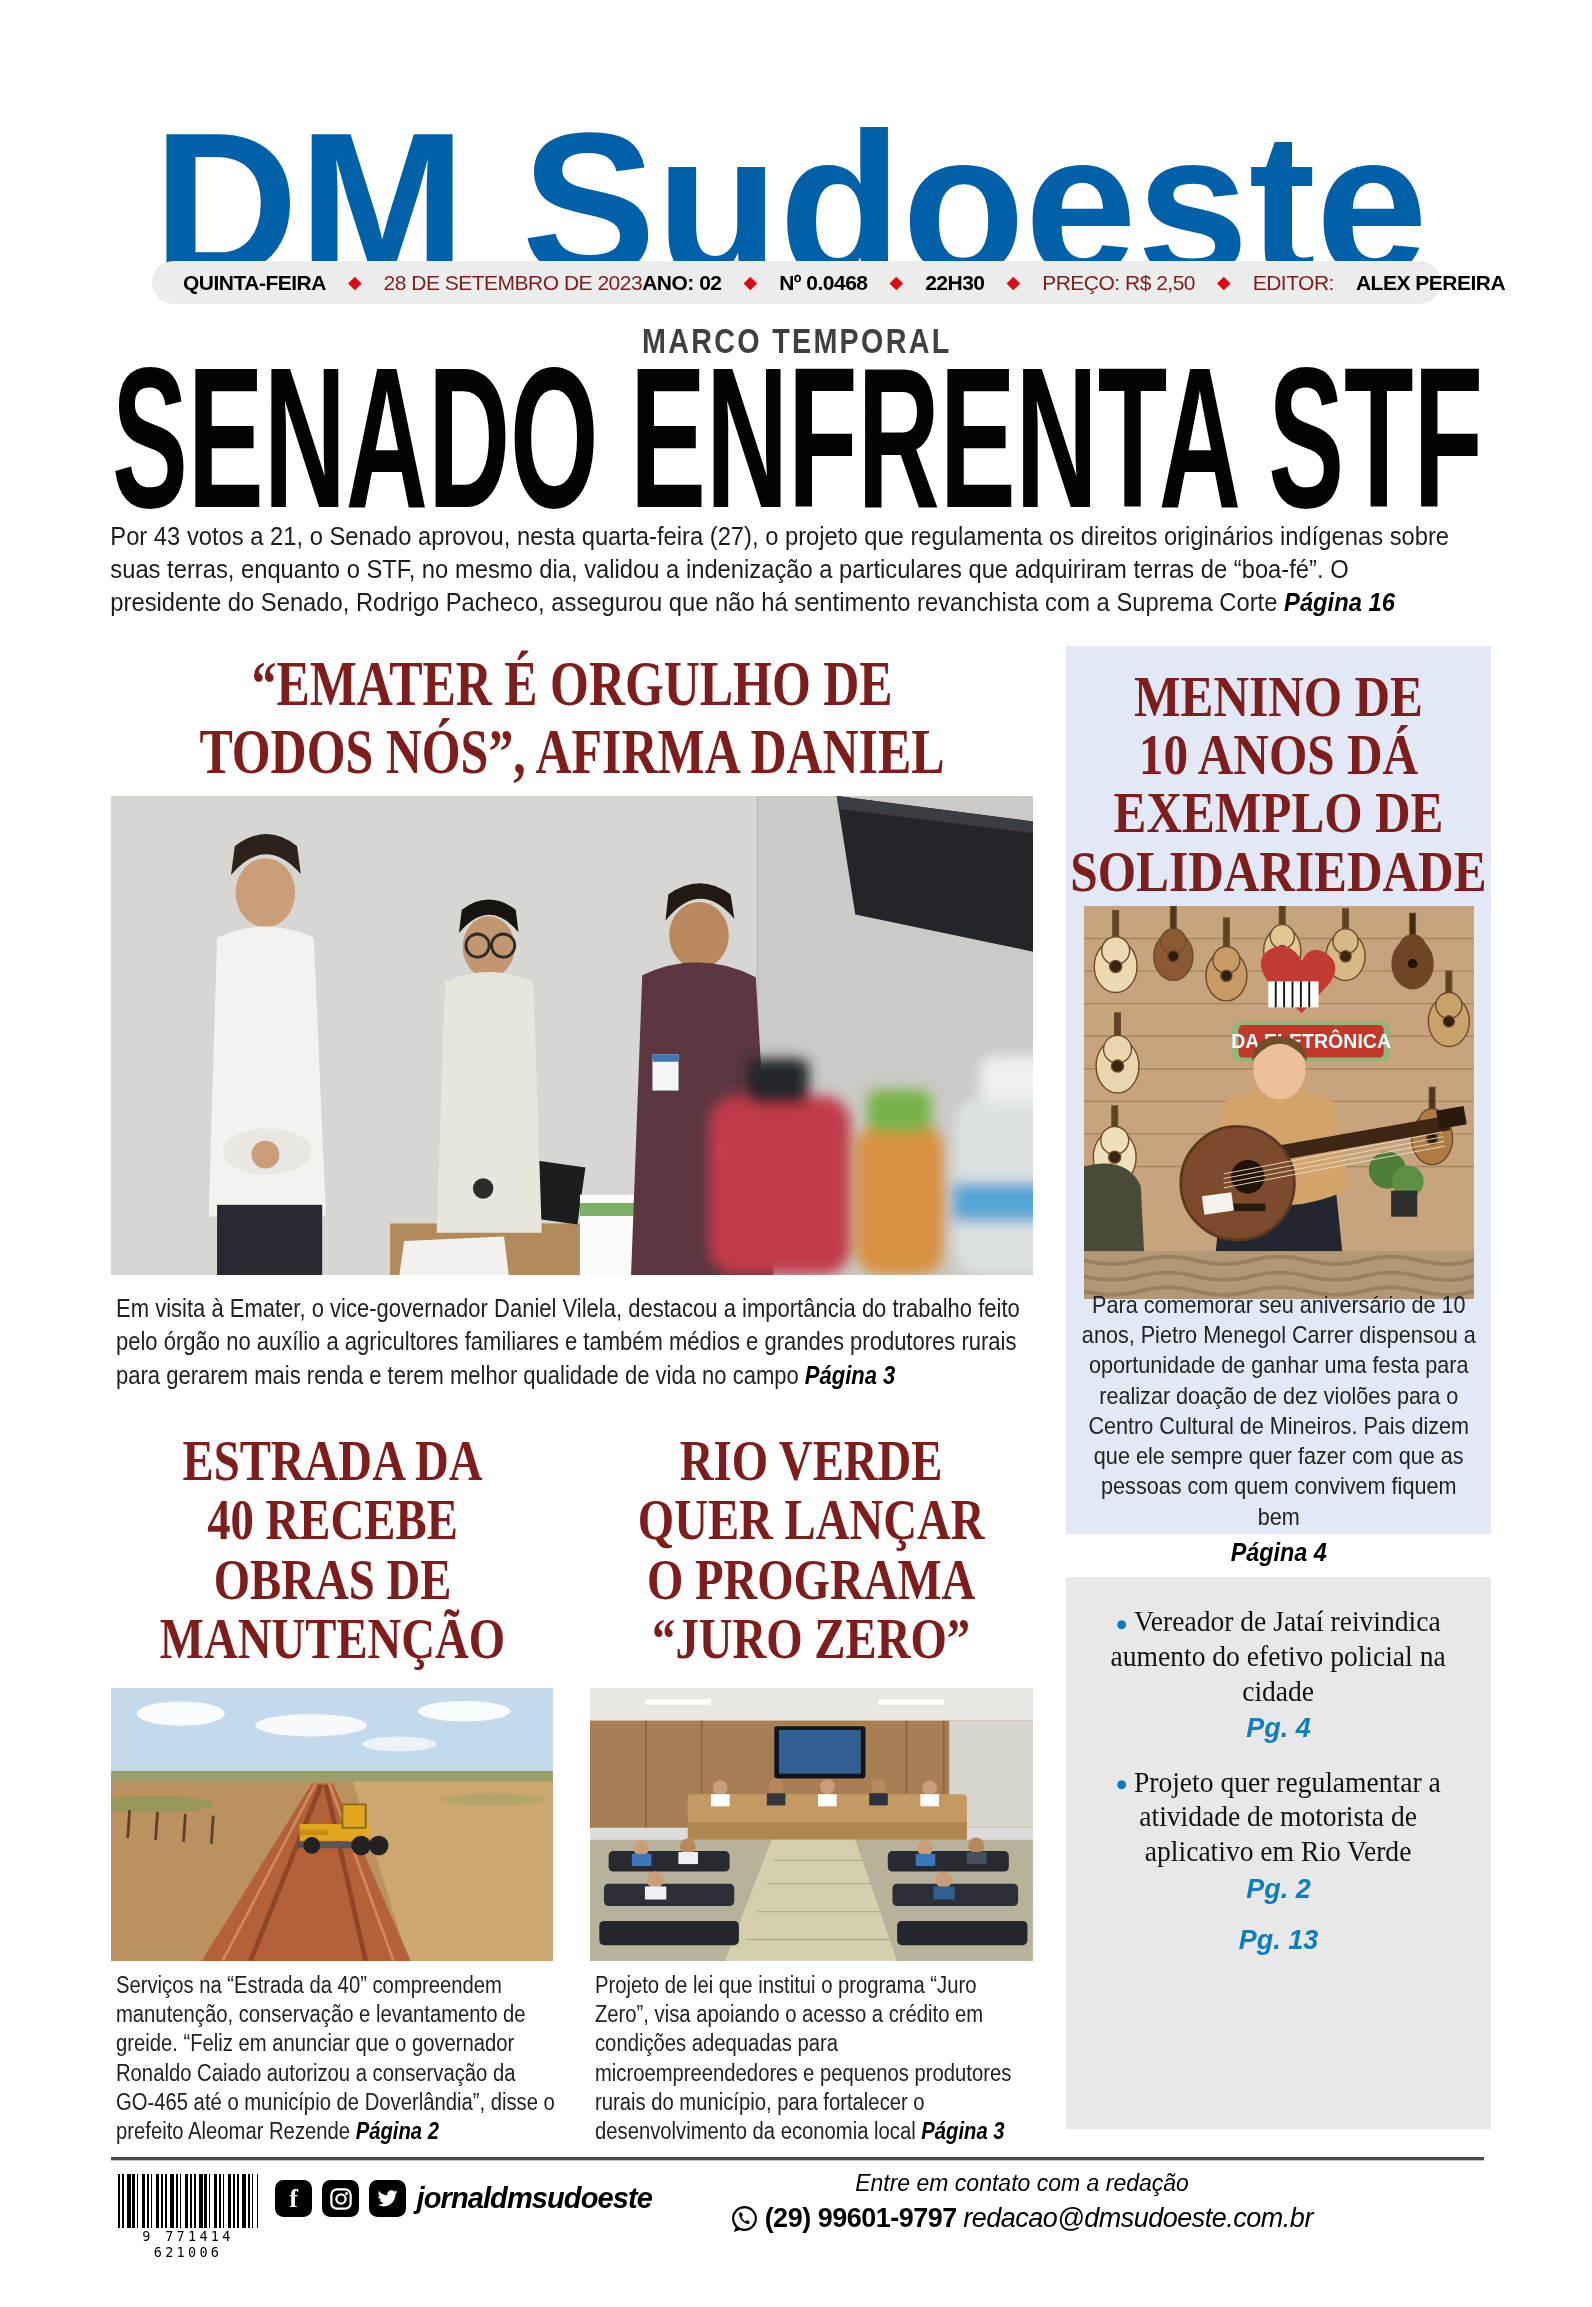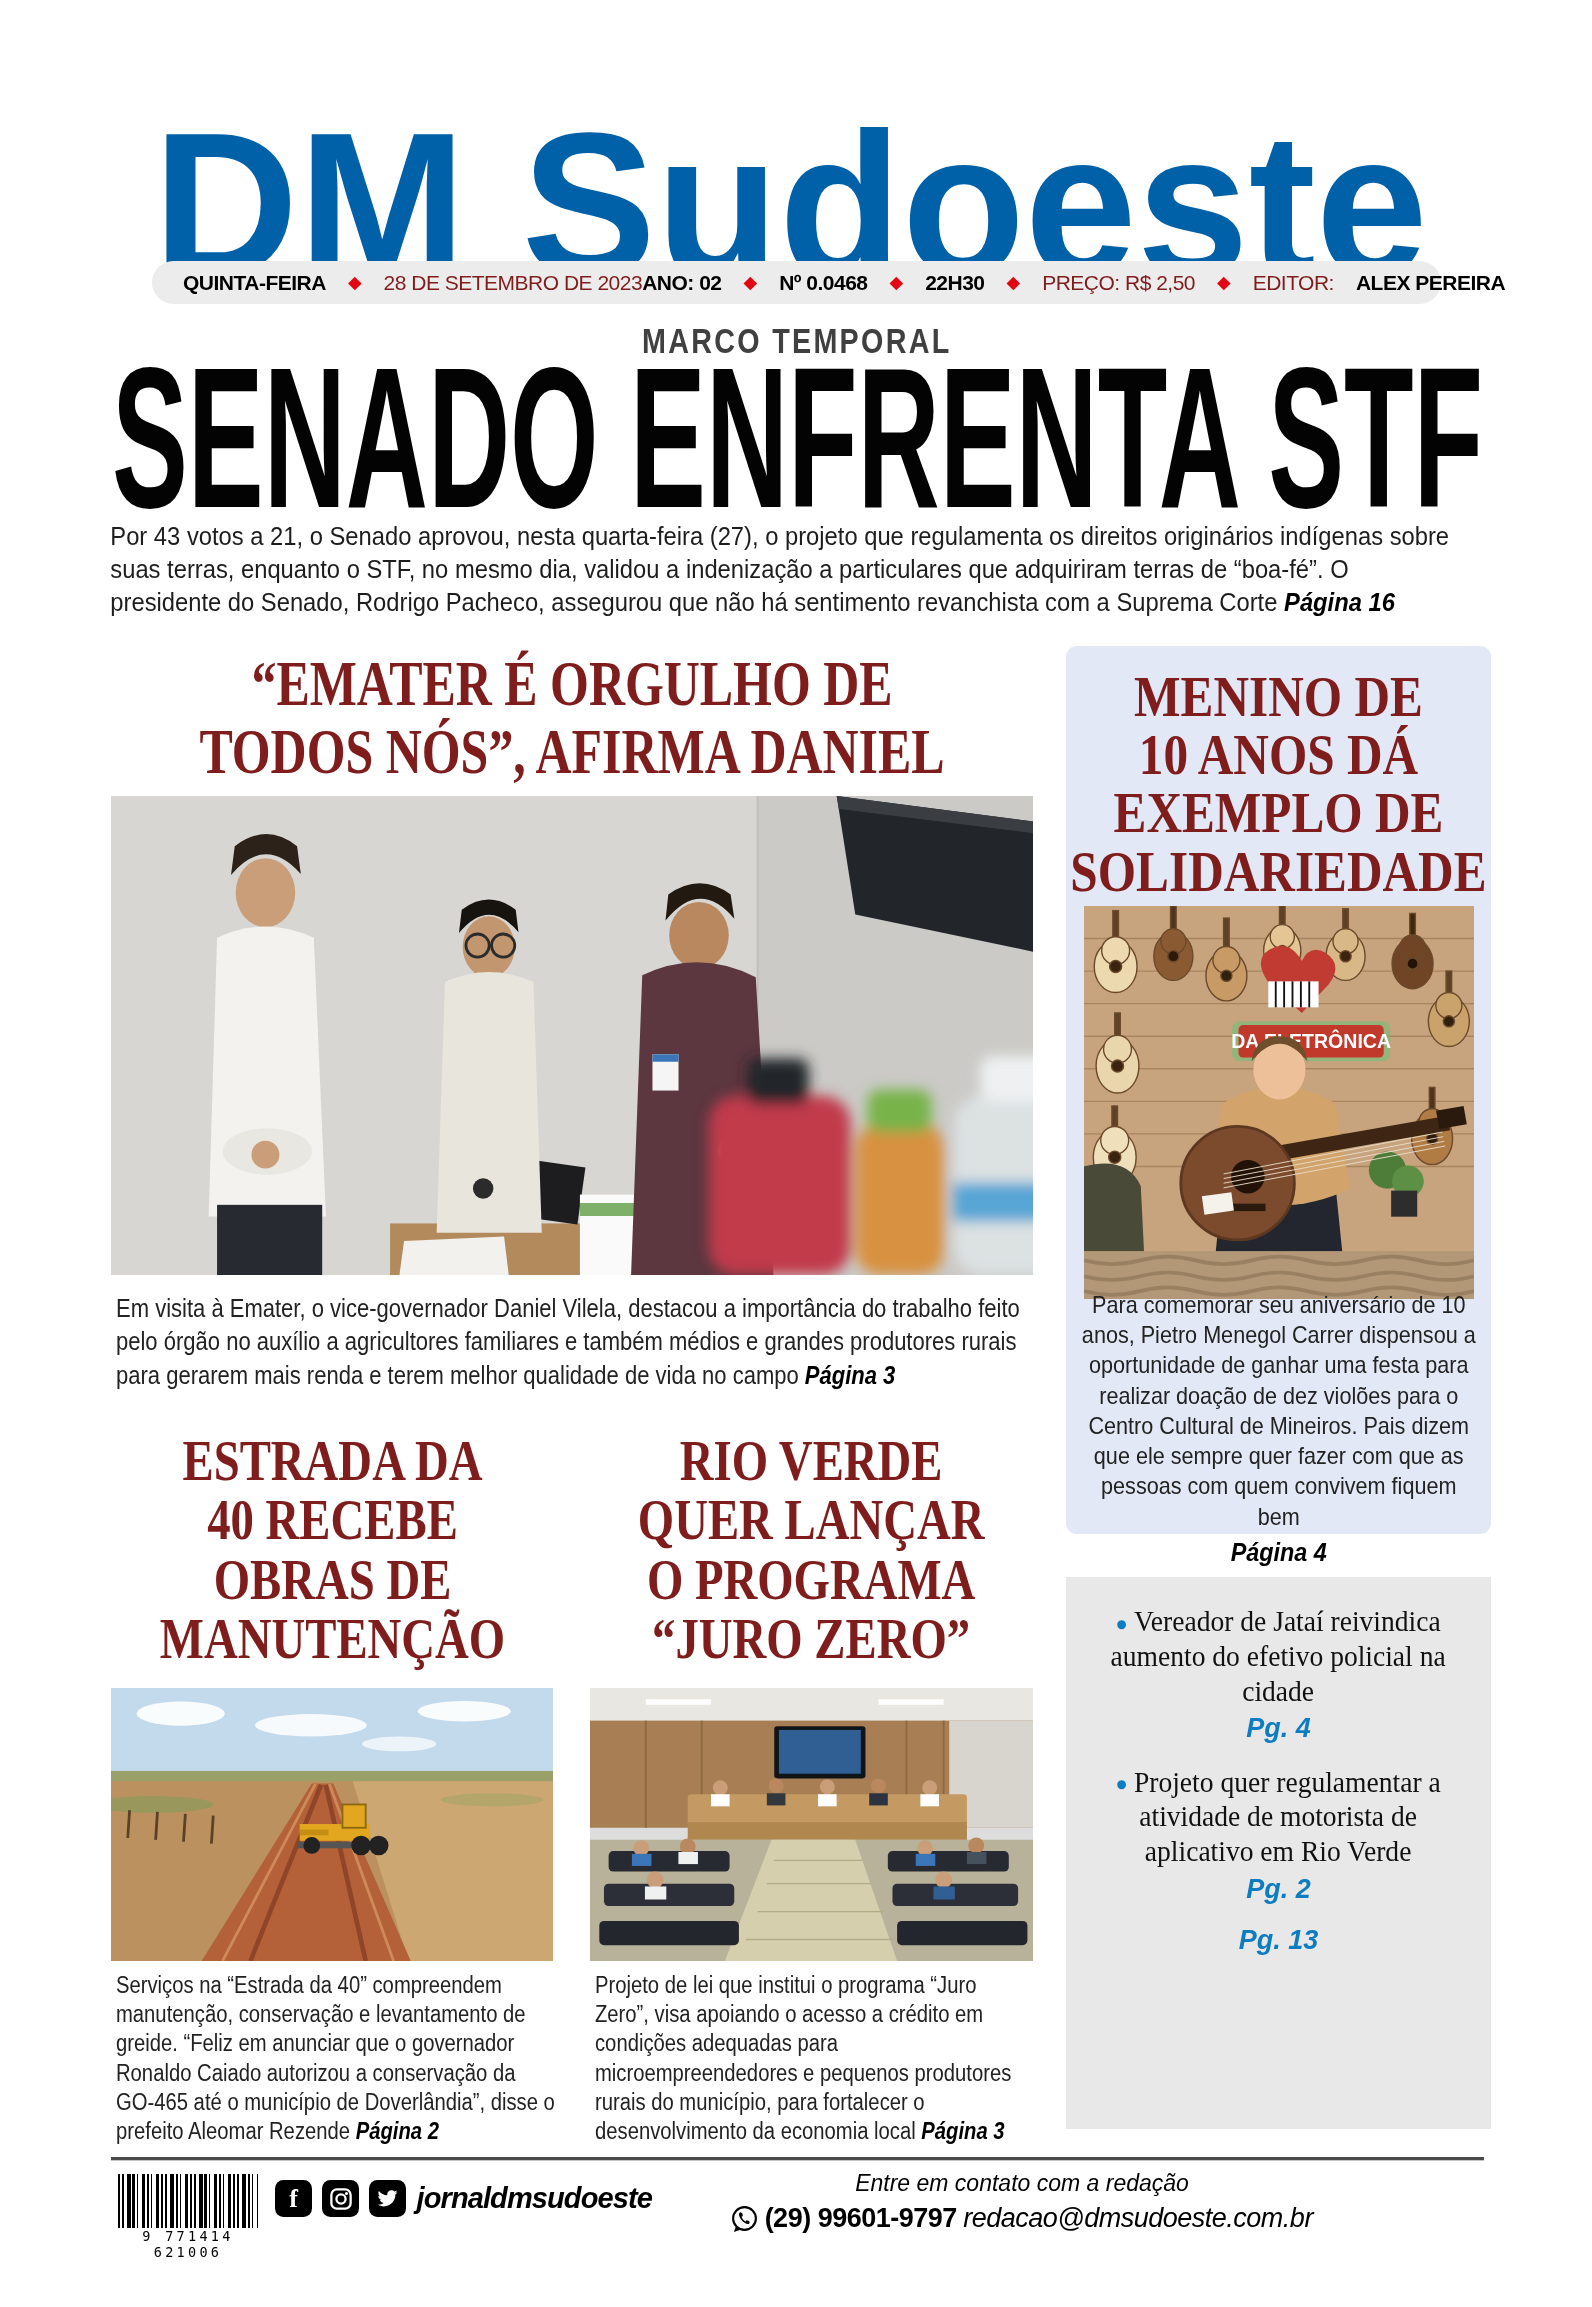--- a/index.html
+++ b/index.html
@@ -38,21 +38,21 @@
   
   .emater-head { position:absolute; left:111px; top:650px; width:922px; text-align:center;
                  font-size:64px; line-height:1.06; }
   .photo { position:absolute; overflow:hidden; background:#ddd; }
   .photo svg { display:block; width:100%; height:100%; }
   .ph-emater { left:111px; top:796px; width:922px; height:479px; }
   .emater-cap { position:absolute; left:116px; top:1292px; width:923px; font-size:25.6px;
                 line-height:1.3; color:#222; }
 
   
-  .blue-panel { position:absolute; left:1066px; top:646px; width:425px; height:888px; background:#e2e8f5;border-radius:11px; }
+  .blue-panel { position:absolute; left:1066px; top:646px; width:425px; height:888px; background:#e2e8f5; }
   .menino-head { position:absolute; left:0; top:22px; width:100%; text-align:center;
                  font-size:56px; line-height:1.04; }
   .ph-menino { left:17.7px; top:260px; width:390px; height:393px; }
   .menino-cap { position:absolute; left:12px; right:12px; top:644px; text-align:center;
                 font-size:24px; line-height:1.26; color:#222; }
   .menino-cap .pg { display:block; margin-top:3.7px; font-size:26px; }
 
   
   .estrada-head { position:absolute; left:111px; top:1431px; width:442px; text-align:center;
                   font-size:57px; line-height:1.04; }

